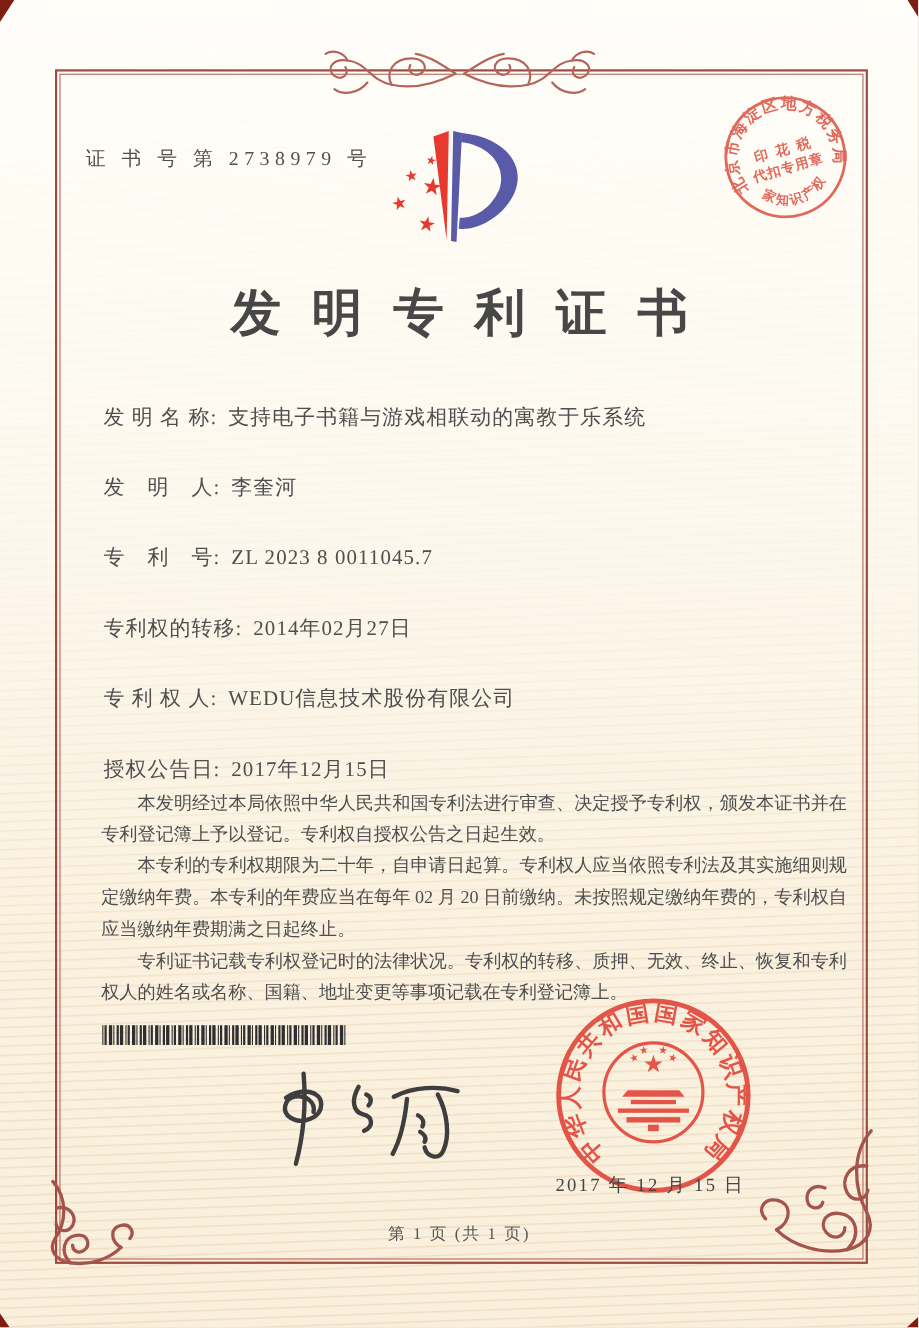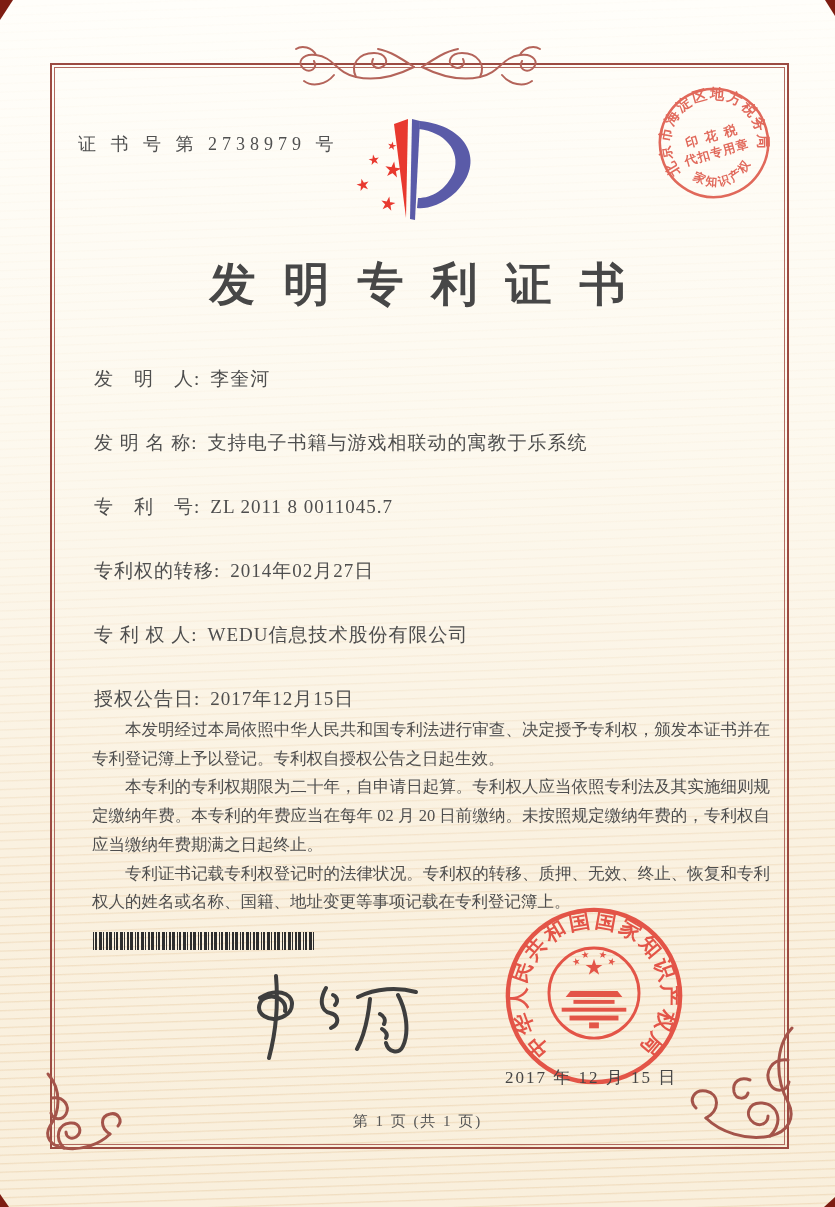--- a/index.html
+++ b/index.html
@@ -125,30 +125,30 @@
     <text x="60" y="74" font-size="12.5" fill="#dd5546" font-weight="600" letter-spacing="1" text-anchor="middle">代扣专用章</text>
     <text font-size="12" fill="#dd5546" font-weight="600" letter-spacing="2">
       <textPath href="#taxBot" startOffset="50%" text-anchor="middle">国家知识产权局</textPath>
     </text>
   </svg>
 
   <div class="title">发明专利证书</div>
 
   <div class="fields">
     <div class="field-row">
+      <span class="field-label">发 明 名 称:</span>
+      <span class="field-value">支持电子书籍与游戏相联动的寓教于乐系统</span>
+    </div>
+    <div class="field-row">
       <span class="field-label">发　明　人:</span>
       <span class="field-value">李奎河</span>
     </div>
     <div class="field-row">
-      <span class="field-label">发 明 名 称:</span>
-      <span class="field-value">支持电子书籍与游戏相联动的寓教于乐系统</span>
-    </div>
-    <div class="field-row">
       <span class="field-label">专　利　号:</span>
-      <span class="field-value">ZL 2011 8 0011045.7</span>
+      <span class="field-value">ZL 2023 8 0011045.7</span>
     </div>
     <div class="field-row">
       <span class="field-label">专利权的转移:</span>
       <span class="field-value">2014年02月27日</span>
     </div>
     <div class="field-row">
       <span class="field-label">专 利 权 人:</span>
       <span class="field-value">WEDU信息技术股份有限公司</span>
     </div>
     <div class="field-row">

